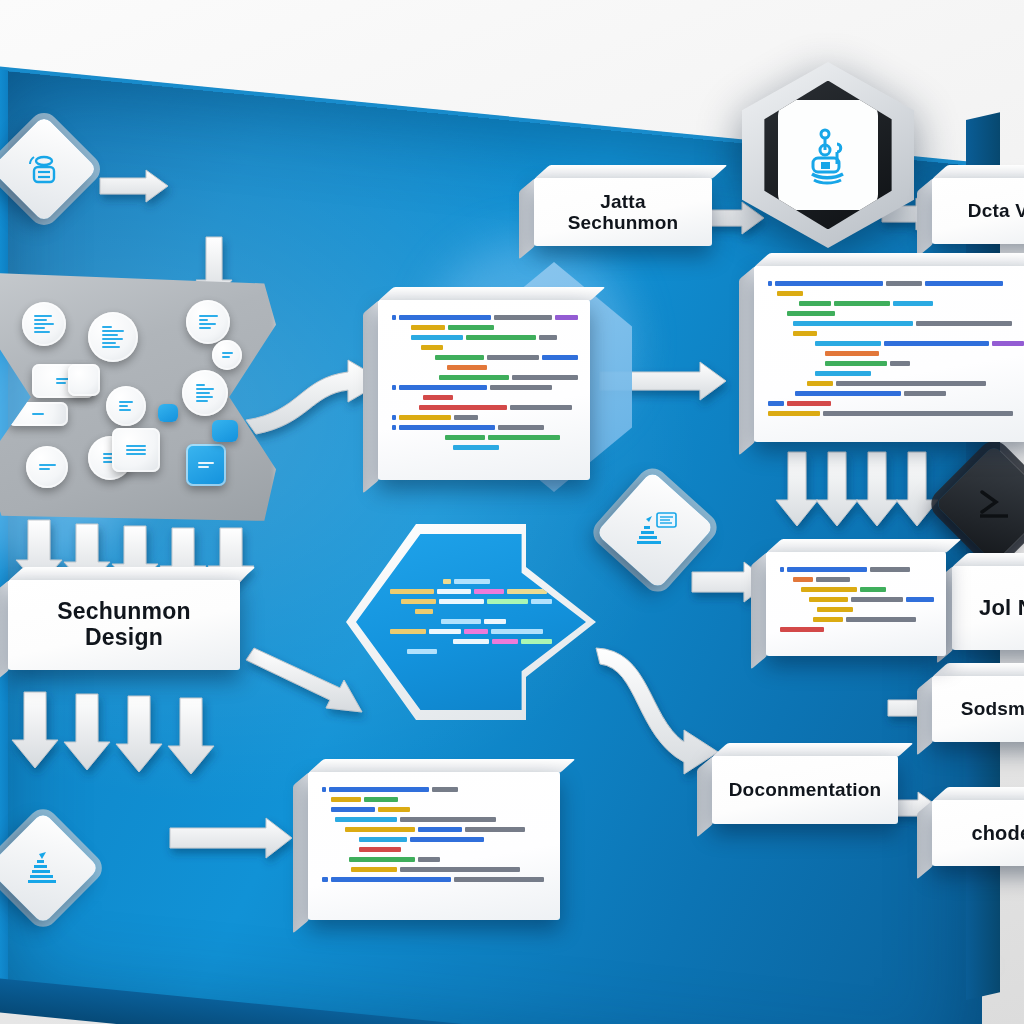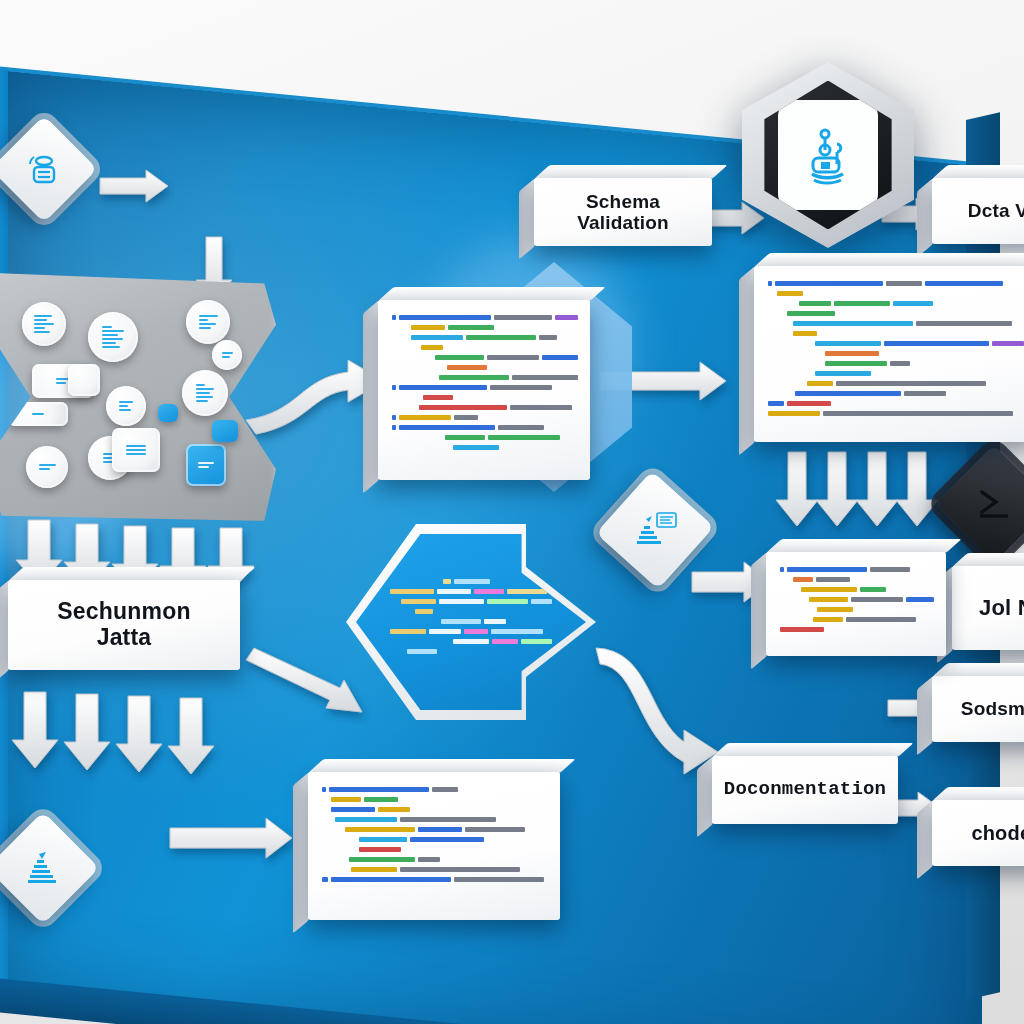--- a/index.html
+++ b/index.html
@@ -390,54 +390,54 @@
         <line x1="6" y1="32" x2="34" y2="32" stroke="#0d1013" stroke-width="3.4"></line>
       </svg>
     </span>
   </div>
 
 
   <div class="node" style="left:534px;top:178px;width:178px;height:68px;">
     <div class="top"></div>
     <div class="side"></div>
     <div class="face">
-      <span class="label" style="font-size:19px;">Schema Validation</span>
+      <span class="label" style="font-size:19px;">Jatta Sechunmon</span>
     </div>
   </div>
 
   <div class="node" style="left:932px;top:178px;width:150px;height:66px;">
     <div class="top"></div>
     <div class="side"></div>
     <div class="face">
       <span class="label" style="font-size:19px;">Dcta Vor</span>
     </div>
   </div>
 
   <div class="node" style="left:8px;top:580px;width:232px;height:90px;">
     <div class="top"></div>
     <div class="side"></div>
     <div class="face">
       <span class="label" style="font-size:23px;">Sechunmon
-Jatta</span>
+Design</span>
     </div>
   </div>
 
   <div class="node" style="left:952px;top:566px;width:136px;height:84px;">
     <div class="top"></div>
     <div class="side"></div>
     <div class="face">
       <span class="label" style="font-size:22px;">Jol Nou</span>
     </div>
   </div>
 
   <div class="node" style="left:712px;top:756px;width:186px;height:68px;">
     <div class="top"></div>
     <div class="side"></div>
     <div class="face">
-      <span class="label" style="font-size:19px;font-family:Liberation Mono, monospace;">Doconmentation</span>
+      <span class="label" style="font-size:19px;">Doconmentation</span>
     </div>
   </div>
 
   <div class="node" style="left:932px;top:676px;width:150px;height:66px;">
     <div class="top"></div>
     <div class="side"></div>
     <div class="face">
       <span class="label" style="font-size:19px;">Sodsmest</span>
     </div>
   </div>

